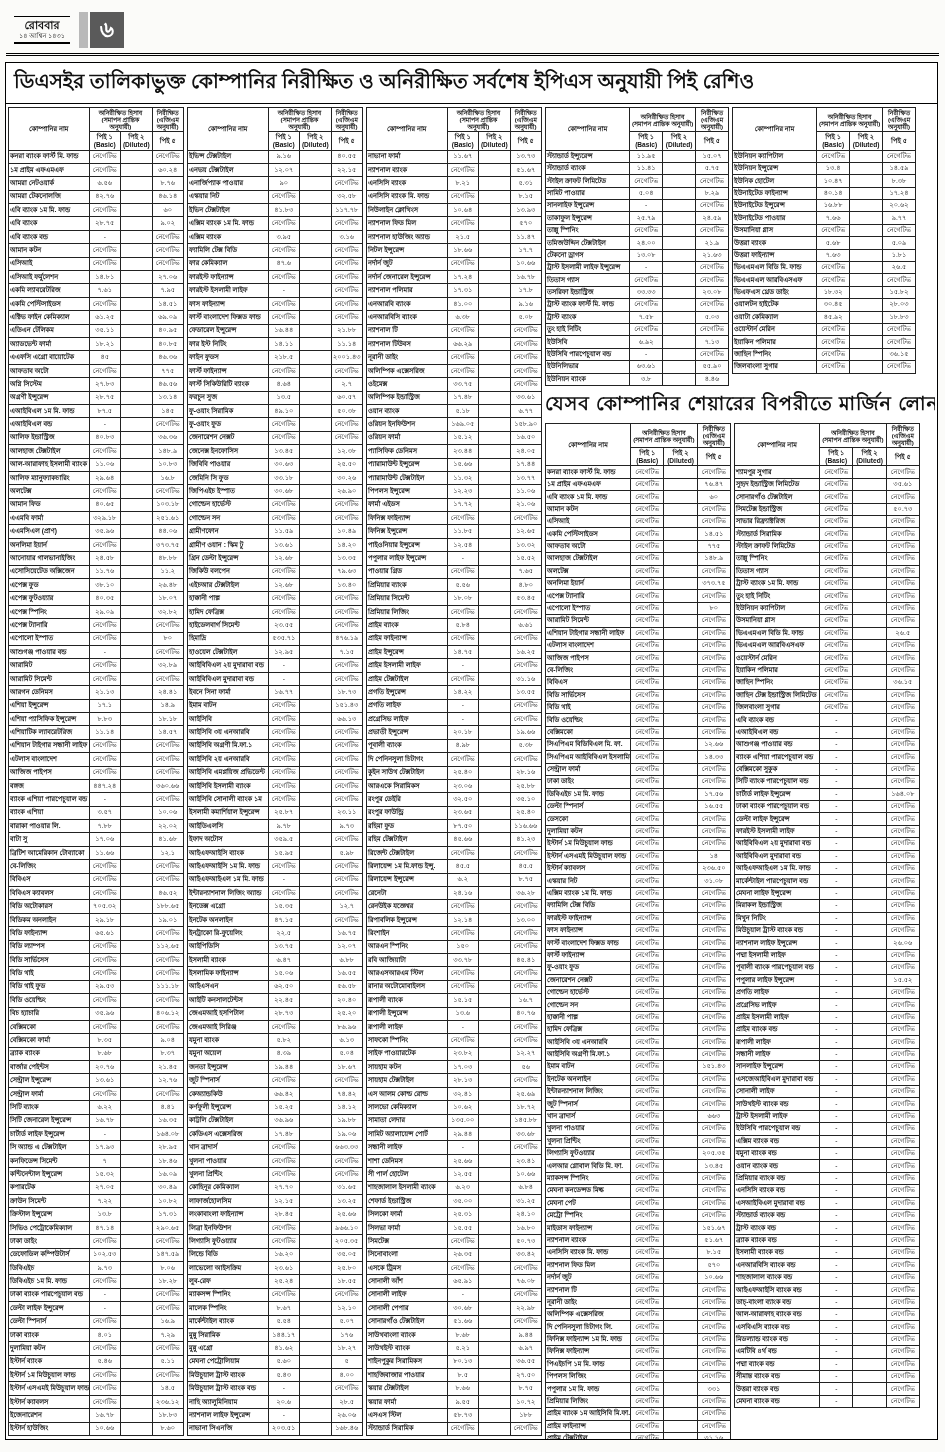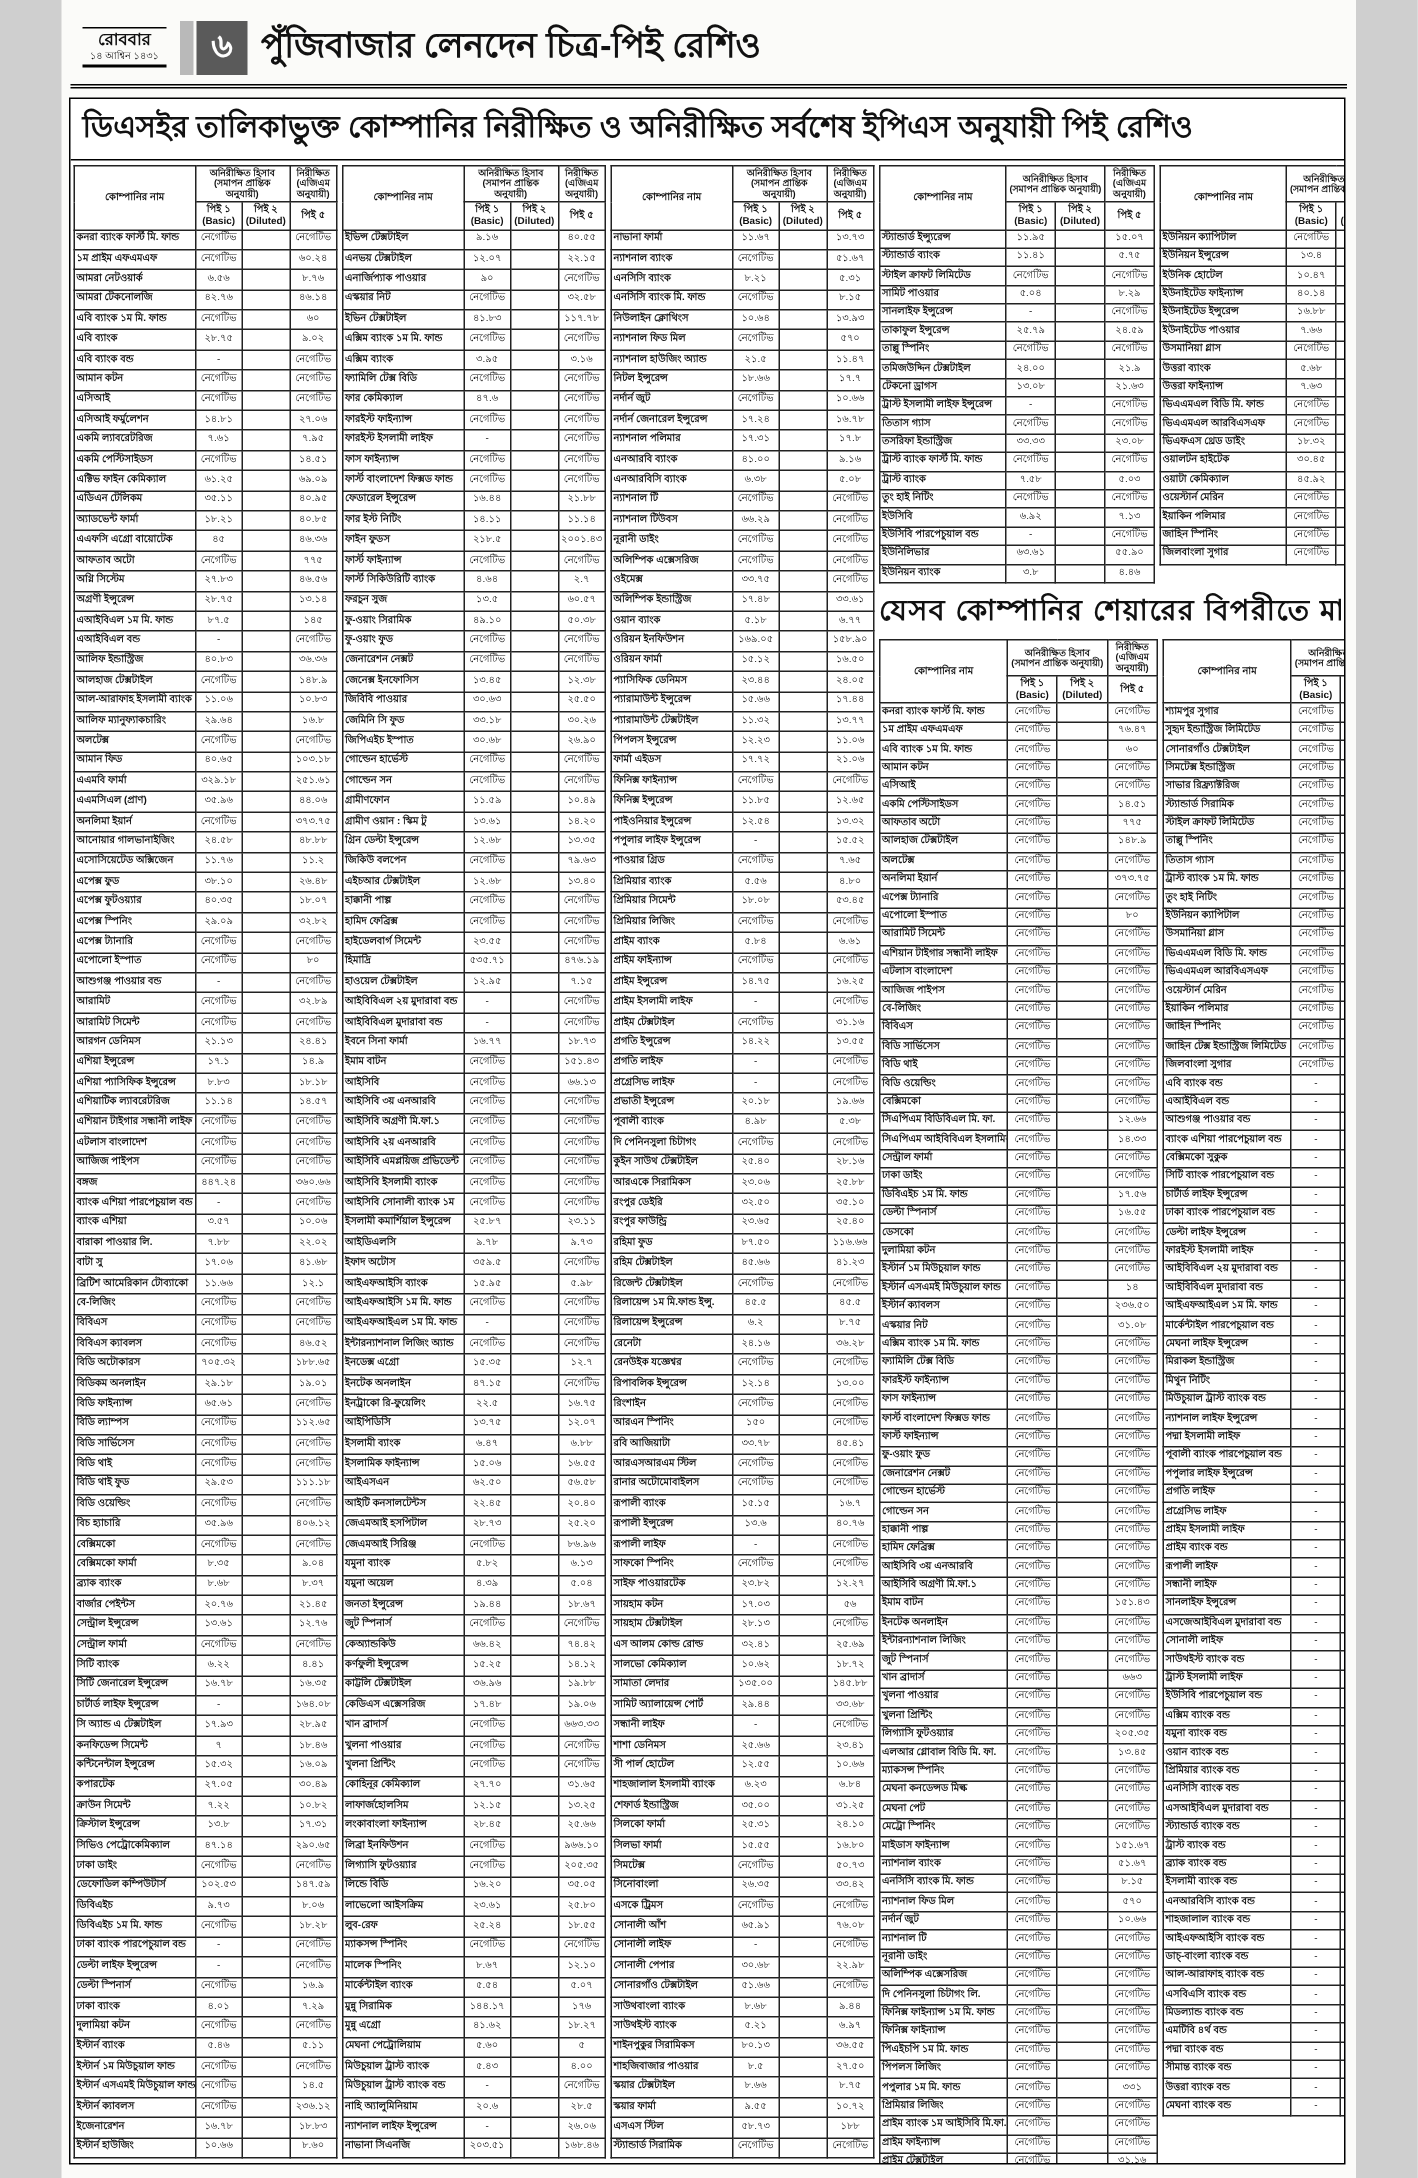--- a/index.html
+++ b/index.html
@@ -1,16 +1,16 @@
 <!DOCTYPE html>
 <html><head>
 <meta charset="utf-8">
 <style>
   html,body{margin:0;padding:0;background:#cfcfcf;font-family:"Liberation Sans","DejaVu Sans",sans-serif;}
-  .page{width:863px;height:1452px;background:#fbfbf9;margin:0 auto;position:relative;overflow:hidden;color:#111;}
+  .page{width:945px;height:1452px;background:#fbfbf9;margin:0 auto;position:relative;overflow:hidden;color:#111;}
   
   .bandwrap{border-bottom:3px double #000;margin:0 6px;}
   .band{display:flex;align-items:center;gap:9px;padding:12px 6px 5px 8px;}
   .dateblock{border-top:1px solid #000;border-bottom:2px solid #000;text-align:center;padding:2px 5px;line-height:1.2;}
   .dateblock .day{font-weight:bold;font-size:11px;}
   .dateblock .bn-date{font-size:6.5px;}
   .pagebox{display:flex;align-items:stretch;}
   .pagestrip{width:9px;background:#b9b9b9;margin-right:2px;}
   .pagenum{width:34px;height:36px;background:#5a5a5a;color:#fff;font-size:22px;font-weight:bold;display:flex;align-items:center;justify-content:center;}
   .section-title{font-size:23px;font-weight:bold;letter-spacing:0;white-space:nowrap;}
@@ -46,21 +46,20 @@
   <div class="bandwrap">
     <div class="band">
       <div class="dateblock">
         <div class="day">রোববার</div>
         <div class="bn-date">১৪ আশ্বিন ১৪৩১</div>
       </div>
       <div class="pagebox">
         <div class="pagestrip"></div>
         <div class="pagenum">৬</div>
       </div>
-      <div class="section-title">পুঁজিবাজার লেনদেন চিত্র-পিই রেশিও</div>
     </div>
   </div>
 
   <div class="frame">
     <div class="headline">ডিএসইর তালিকাভুক্ত কোম্পানির নিরীক্ষিত ও অনিরীক্ষিত সর্বশেষ ইপিএস অনুযায়ী পিই রেশিও</div>
 
     <div class="cols">
 
       <div class="colgroup">
         <table class="pe lt">

